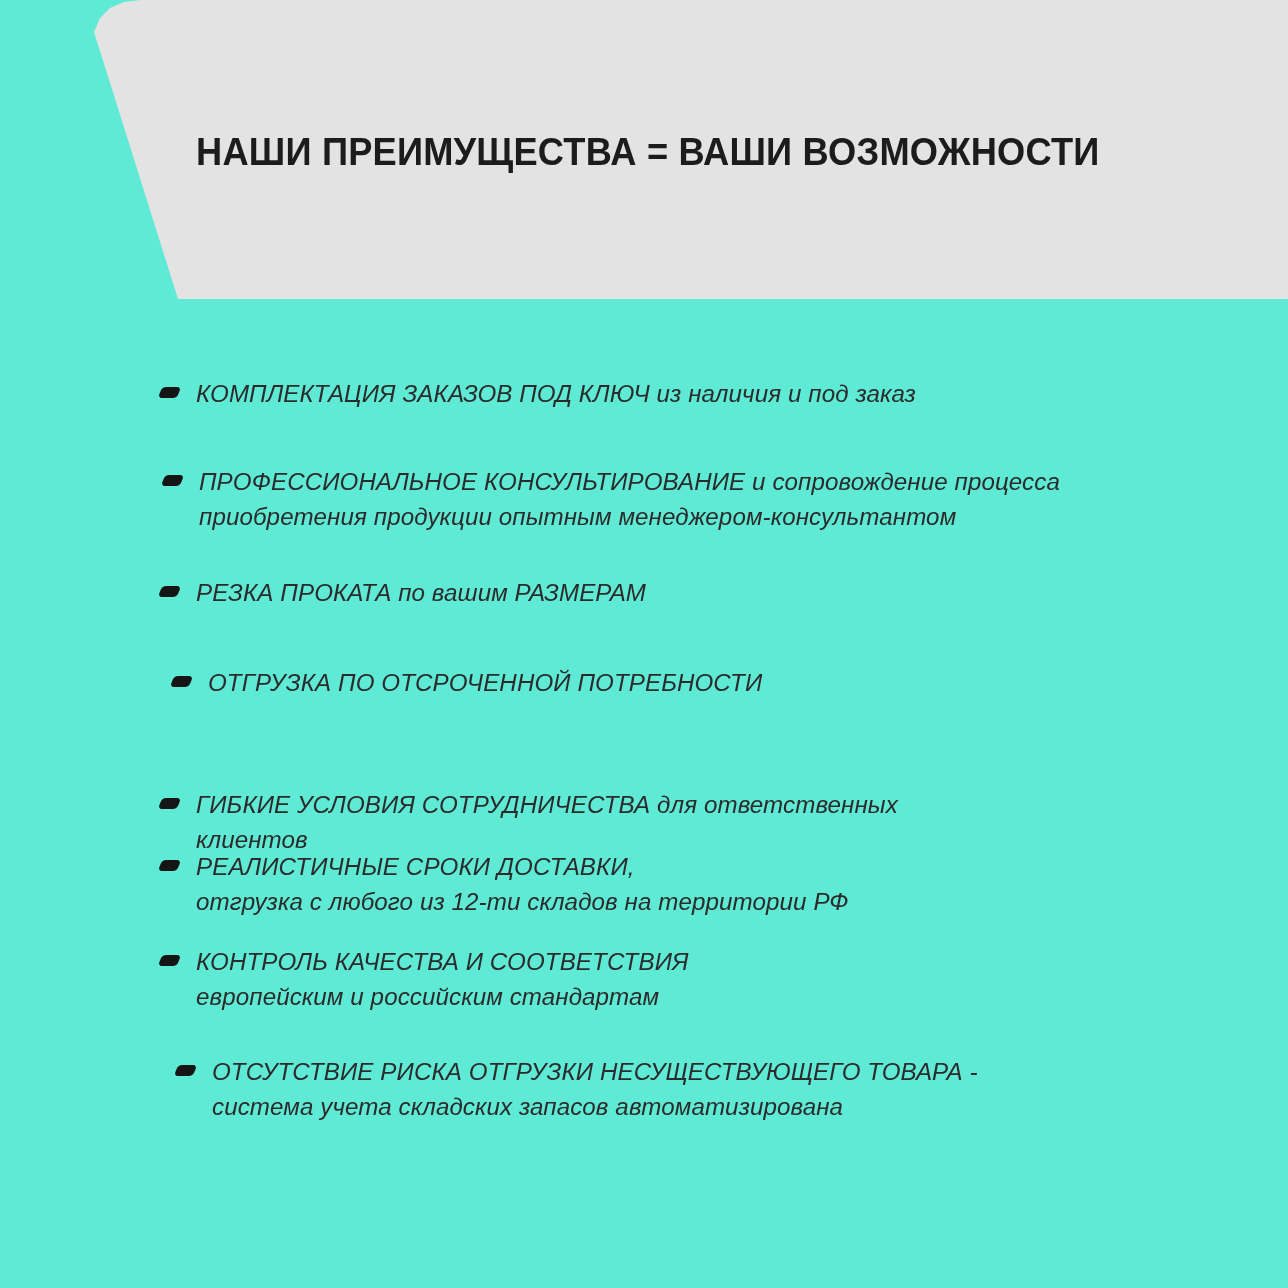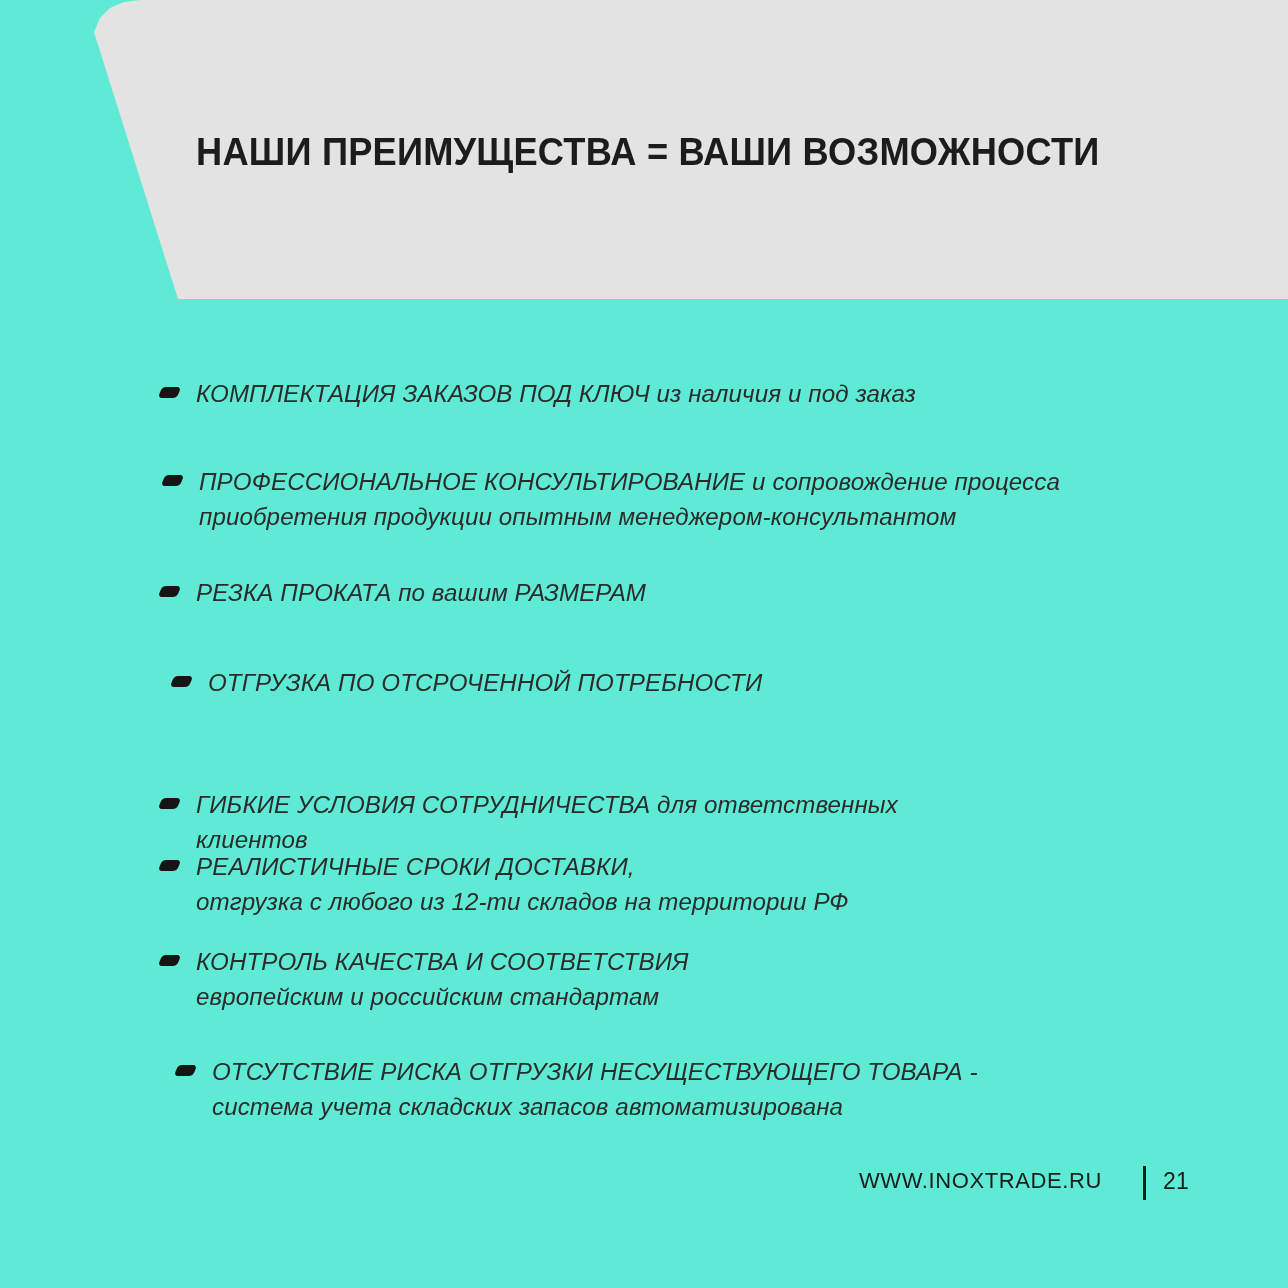--- a/index.html
+++ b/index.html
@@ -195,19 +195,14 @@
     </div>
 
     <div class="bullet-item" style="position:absolute; top:678px; left:16px; width:1288px;">
       <span class="bullet-marker"></span>
       <div class="bullet-text">ОТСУТСТВИЕ РИСКА ОТГРУЗКИ НЕСУЩЕСТВУЮЩЕГО ТОВАРА -
 система учета складских запасов автоматизирована</div>
     </div>
 
   </div>
 
-  <div class="footer">
-    <div class="footer-url">WWW.INOXTRADE.RU</div>
-    <div class="footer-divider"></div>
-    <div class="footer-page">21</div>
-  </div>
 
 </div>
 
 </body></html>

